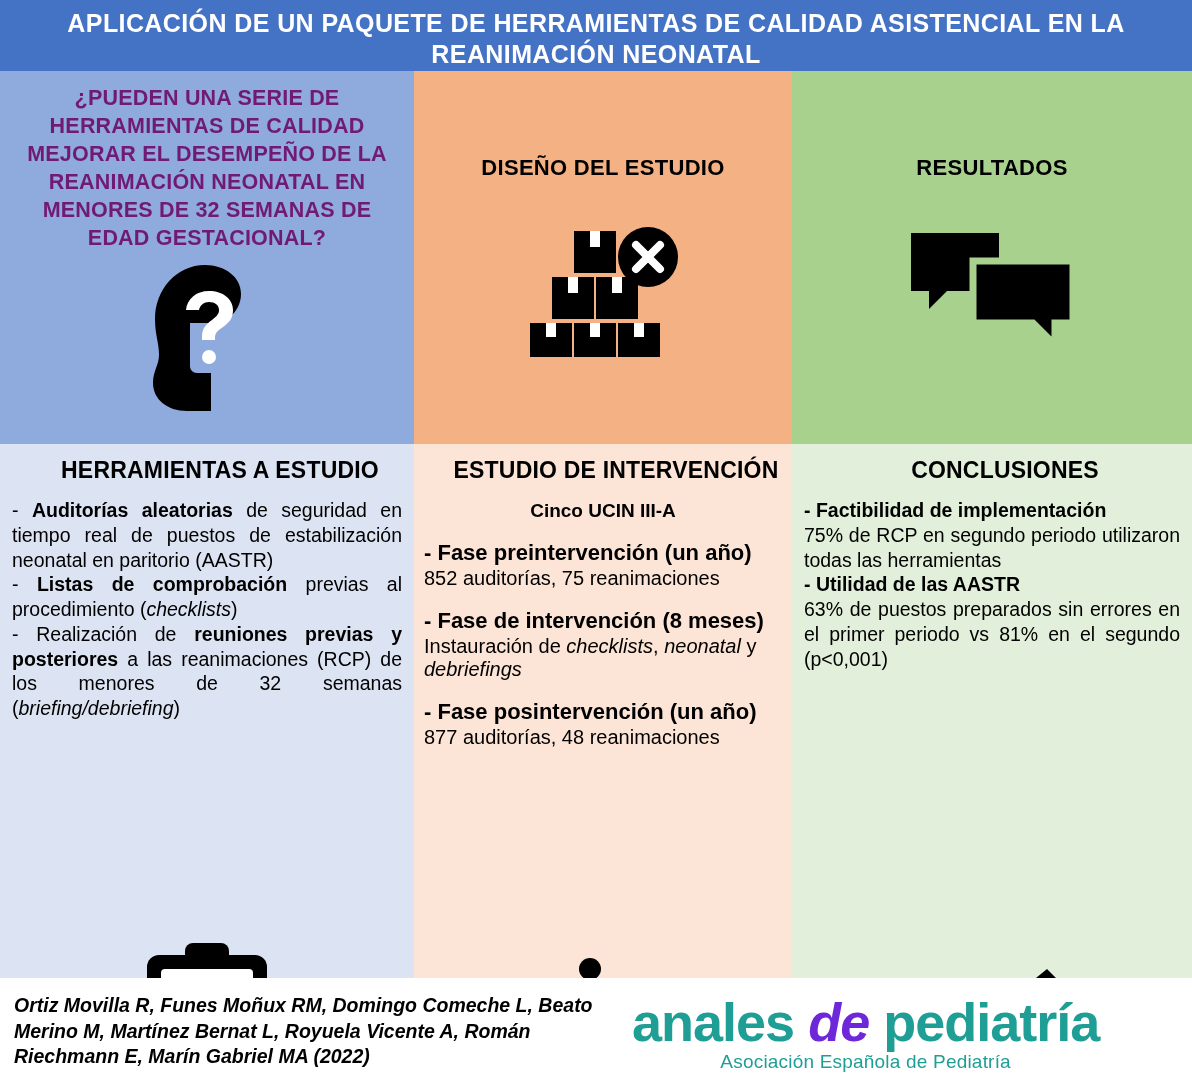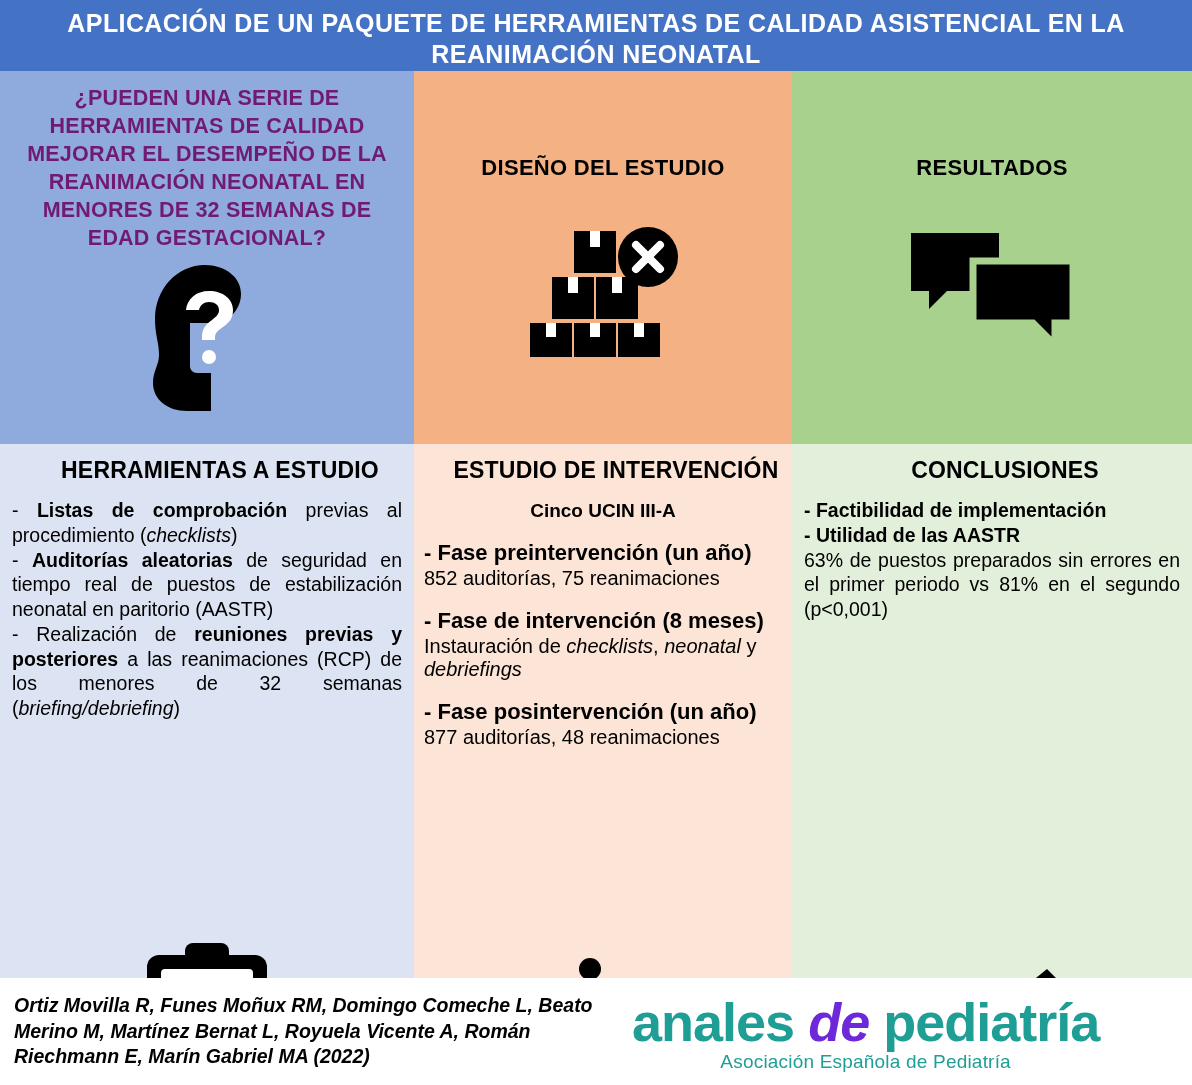--- a/index.html
+++ b/index.html
@@ -244,24 +244,24 @@
       </div>
     </div>
   </div>
 
   <div class="row-bottom">
 
     <div class="panel p-bot-1">
       <div class="sec-head">HERRAMIENTAS A ESTUDIO</div>
       <div class="body-text">
         <p>
-          <span>- </span><b>Listas de comprobación</b><span> previas al procedimiento (</span><i>checklists</i><span>)</span>
+          <span>- </span><b>Auditorías aleatorias</b><span> de seguridad en tiempo real de puestos de estabilización neonatal en paritorio (AASTR)</span>
         </p>
         <p>
-          <span>- </span><b>Auditorías aleatorias</b><span> de seguridad en tiempo real de puestos de estabilización neonatal en paritorio (AASTR)</span>
+          <span>- </span><b>Listas de comprobación</b><span> previas al procedimiento (</span><i>checklists</i><span>)</span>
         </p>
         <p>
           <span>- </span><span>Realización de </span><b>reuniones previas y posteriores</b><span> a las reanimaciones (RCP) de los menores de 32 semanas (</span><i>briefing/debriefing</i><span>)</span>
         </p>
       </div>
       <div class="bottom-icon">
         <svg width="132" height="134" viewBox="0 0 132 134" aria-hidden="true">
           <rect x="6" y="14" width="120" height="116" rx="12" fill="#000"></rect>
           <rect x="20" y="28" width="92" height="88" rx="4" fill="#fff"></rect>
           <rect x="44" y="2" width="44" height="24" rx="8" fill="#000"></rect>
@@ -311,20 +311,21 @@
           </g>
         </svg>
       </div>
     </div>
 
     <div class="panel p-bot-3">
       <div class="sec-head">CONCLUSIONES</div>
       <div class="body-text">
         <div class="c3-block">
           <div class="c3-head c3-just">- Factibilidad de implementación</div>
+          <div class="c3-body">75% de RCP en segundo periodo utilizaron todas las herramientas</div>
         </div>
         <div class="c3-block">
           <div class="c3-head">- Utilidad de las AASTR</div>
           <div class="c3-body c3-just">63% de puestos preparados sin errores en el primer periodo vs 81% en el segundo (p&lt;0,001)</div>
         </div>
       </div>
       <div class="bottom-icon">
         <svg width="150" height="88" viewBox="0 0 150 88" aria-hidden="true">
           <polygon points="6,40 18,26 56,62 130,2 144,16 58,86" fill="#000"></polygon>
         </svg>

